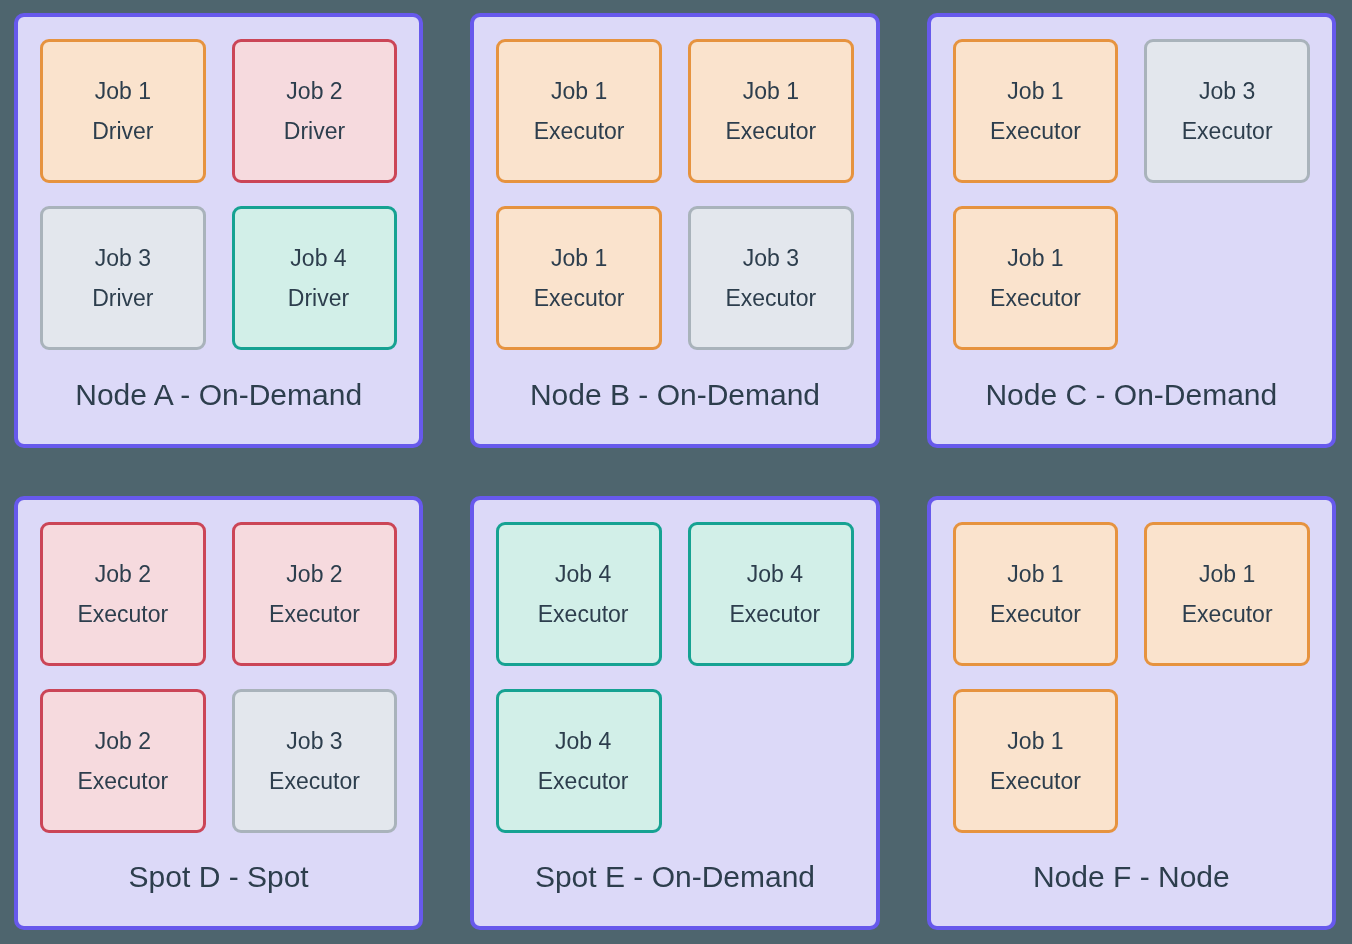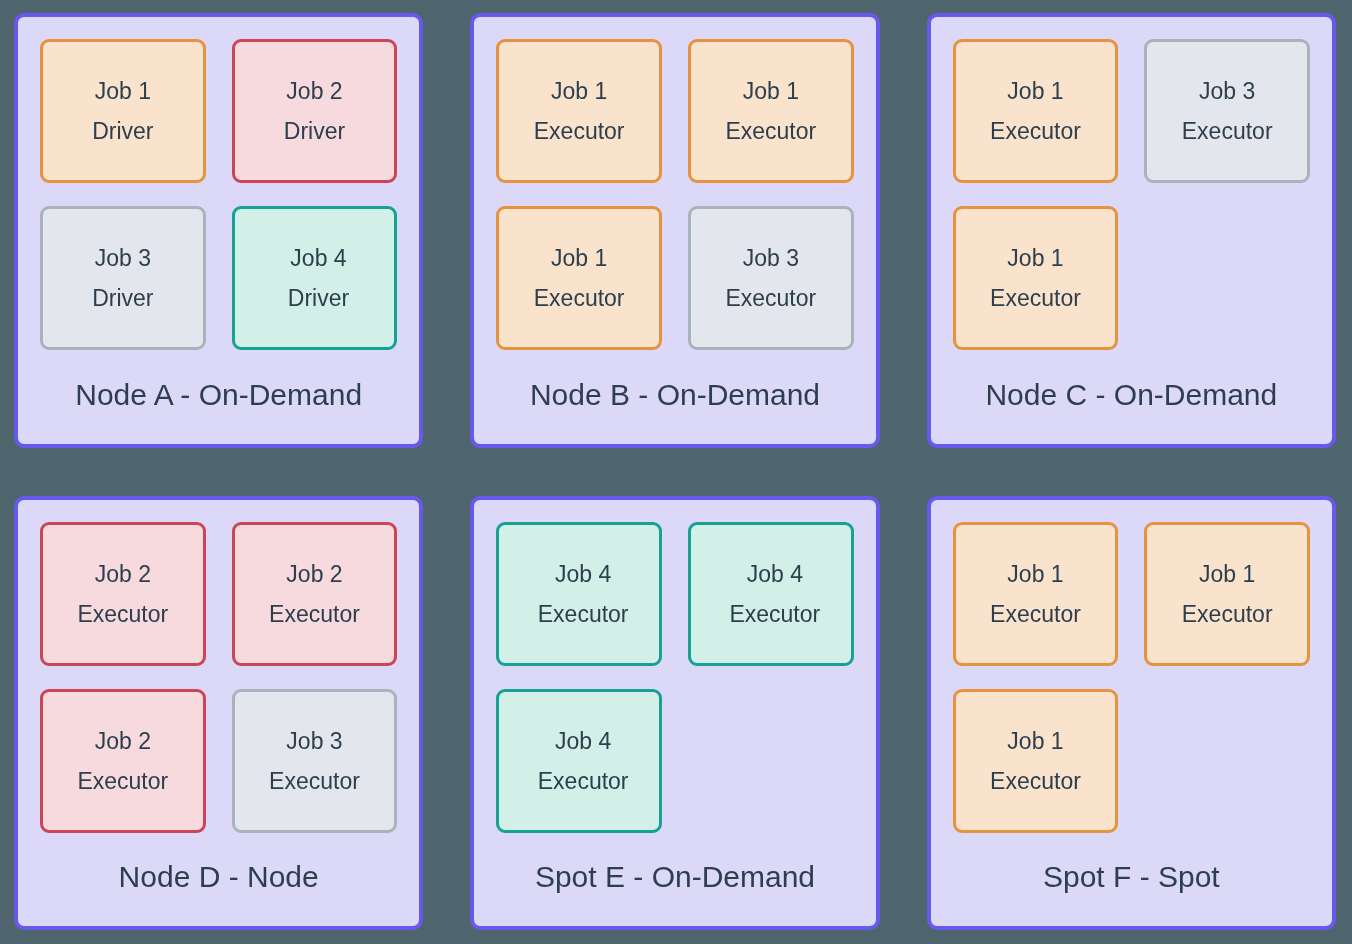--- a/index.html
+++ b/index.html
@@ -157,21 +157,21 @@
       <div class="job" data-variant="red" style="border-color: rgb(203, 69, 87); background-color: rgb(246, 218, 222);">
         <div>Job 2</div>
         <div>Executor</div>
       </div>
       <div class="job" data-variant="gray" style="border-color: rgb(169, 179, 187); background-color: rgb(227, 231, 237);">
         <div>Job 3</div>
         <div>Executor</div>
       </div>
     </div>
     <div class="node-label-wrap">
-      <div class="node-label">Node D - Node</div>
+      <div class="node-label">Spot D - Spot</div>
     </div>
   </section>
 
   <section class="node">
     <div class="jobs">
       <div class="job" data-variant="teal" style="border-color: rgb(22, 162, 146); background-color: rgb(210, 239, 232);">
         <div>Job 4</div>
         <div>Executor</div>
       </div>
       <div class="job" data-variant="teal" style="border-color: rgb(22, 162, 146); background-color: rgb(210, 239, 232);">
@@ -197,17 +197,17 @@
       <div class="job" data-variant="orange" style="border-color: rgb(230, 147, 63); background-color: rgb(250, 227, 205);">
         <div>Job 1</div>
         <div>Executor</div>
       </div>
       <div class="job" data-variant="orange" style="border-color: rgb(230, 147, 63); background-color: rgb(250, 227, 205);">
         <div>Job 1</div>
         <div>Executor</div>
       </div>
     </div>
     <div class="node-label-wrap">
-      <div class="node-label">Spot F - Spot</div>
+      <div class="node-label">Node F - Node</div>
     </div>
   </section>
 
 </main>
 
 </body></html>

